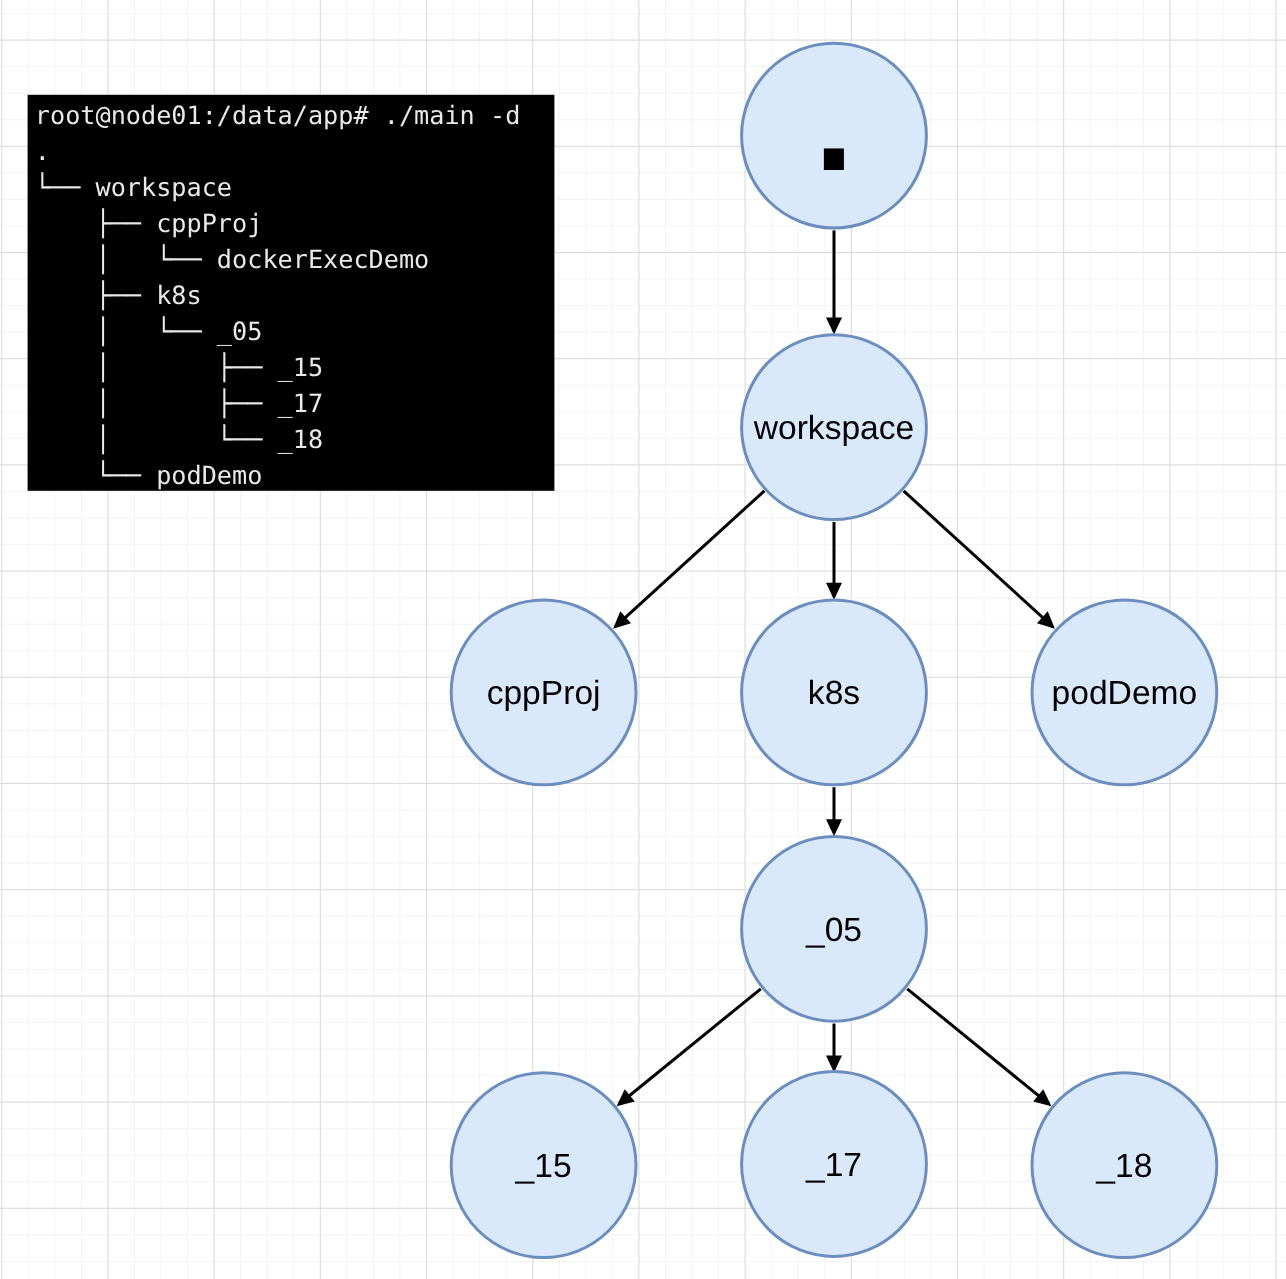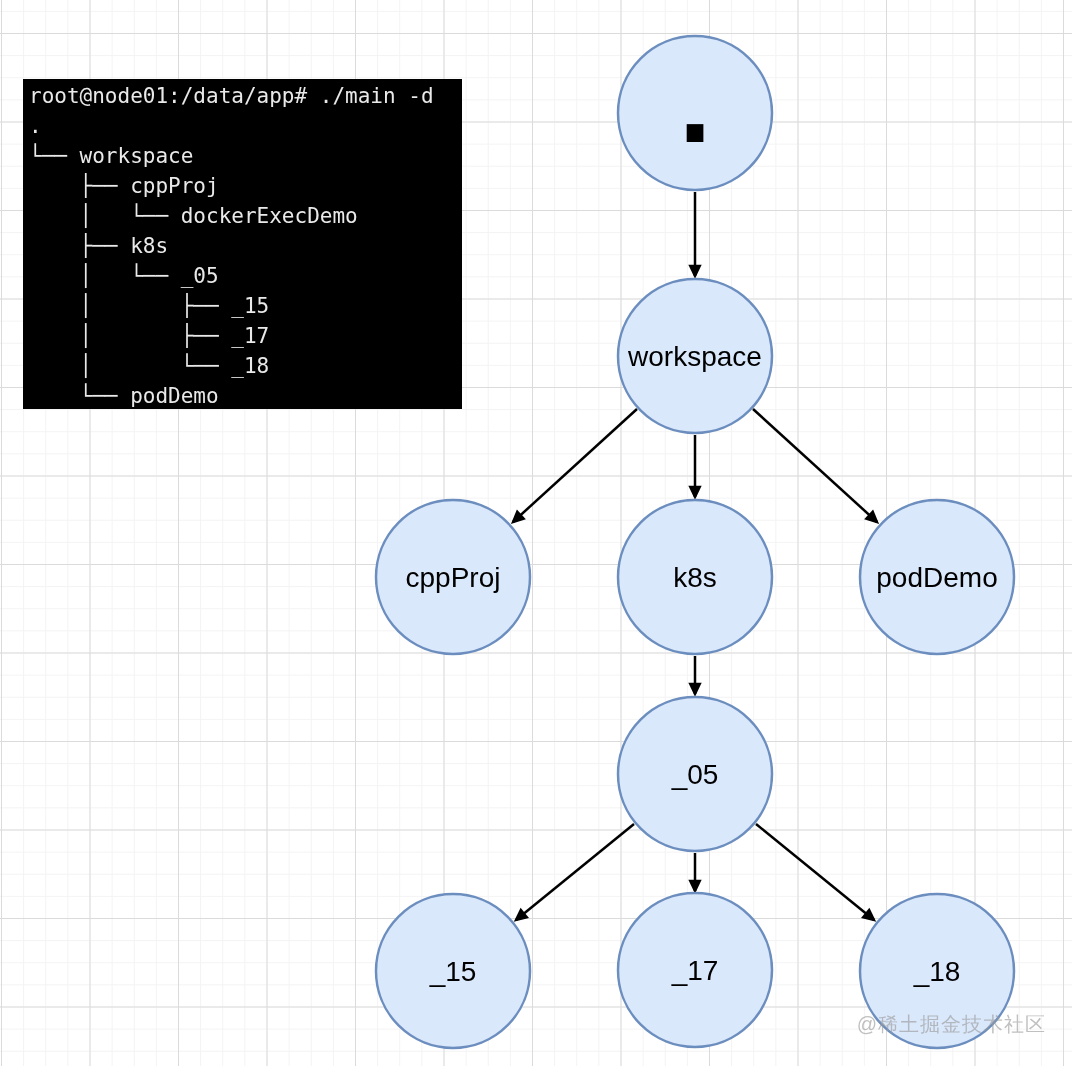--- a/index.html
+++ b/index.html
@@ -159,15 +159,14 @@
         <circle class="node-shape" cx="695" cy="970" r="77"></circle>
         <text class="node-label" x="695" y="970" dy="0.35em">_17</text>
       </g>
       <g>
         <circle class="node-shape" cx="937" cy="971" r="77"></circle>
         <text class="node-label" x="937" y="971" dy="0.35em">_18</text>
       </g>
     </g>
   </svg>
 
-  <div class="watermark">@稀土掘金技术社区</div>
 
 </div>
 
 </body></html>

